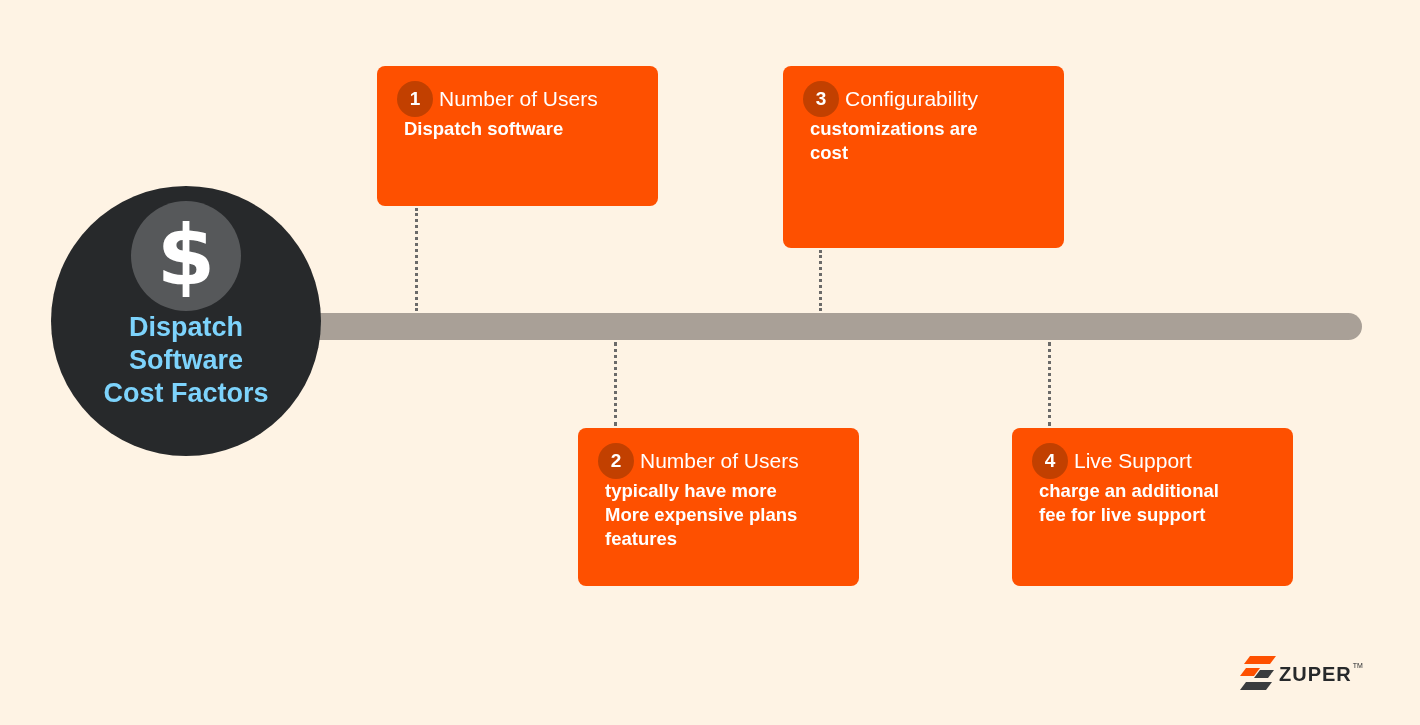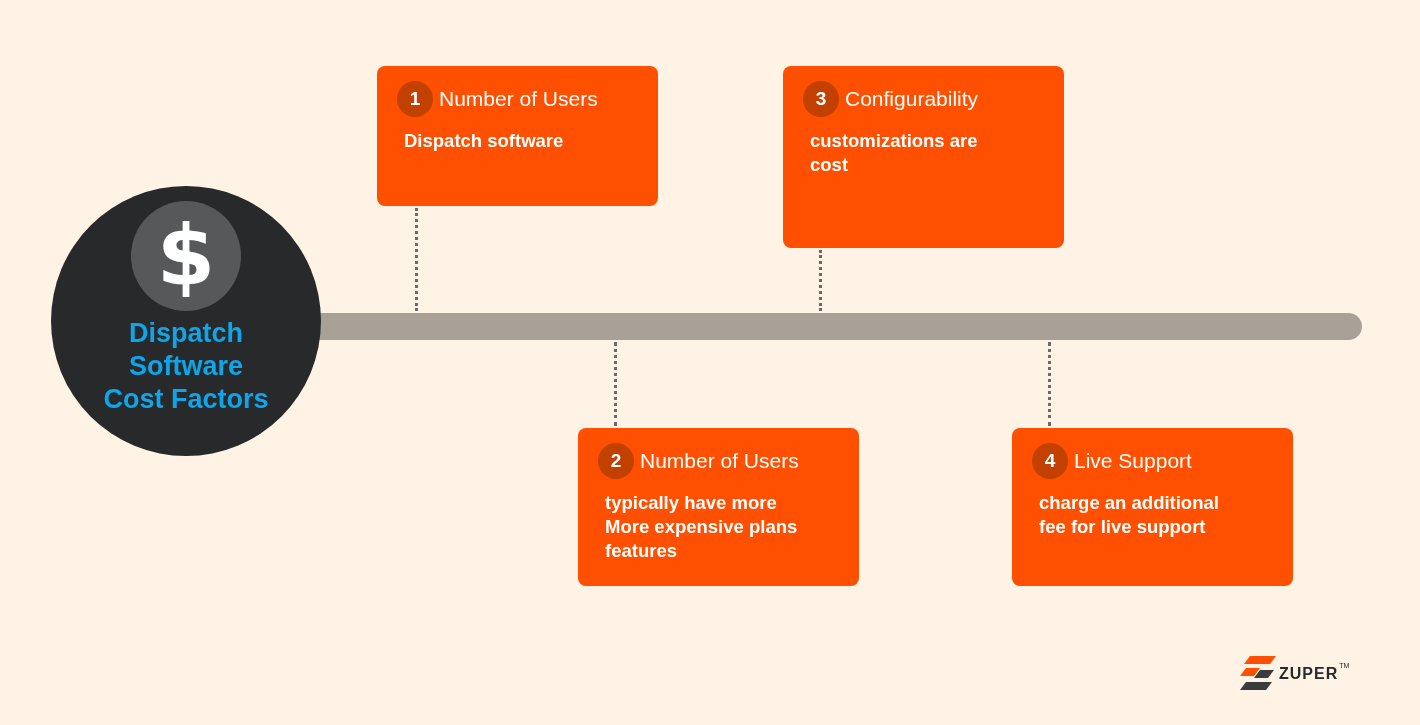--- a/index.html
+++ b/index.html
@@ -25,22 +25,21 @@
   }
   .hub-icon {
     margin-top: 15px;
     width: 110px; height: 110px; border-radius: 50%;
     background: #56585a;
     display: flex; align-items: center; justify-content: center;
     color: #ffffff; font-weight: bold; font-size: 84px; line-height: 1;
     font-family: "DejaVu Sans", sans-serif;
   }
   .hub-title {
-    margin-top: 6px;
-    color: #0ea5e9; font-weight: bold; font-size: 27px; line-height: 33px;
+    color: #7dd3fc; font-weight: bold; font-size: 27px; line-height: 33px;
     text-align: center; width: 200px;
   }
   .hub-title span { display: block; }
 
   .connector {
     position: absolute; width: 0;
     border-left: 3px dotted #6b6a69;
   }
 
   .card {
@@ -52,32 +51,32 @@
   .card-head { display: flex; align-items: center; }
   .badge {
     width: 36px; height: 36px; border-radius: 50%;
     background: #c24000;
     display: flex; align-items: center; justify-content: center;
     font-weight: bold; font-size: 19px;
     margin-right: 6px; flex: none;
   }
   .card-title { font-weight: normal; font-size: 21px; }
   .card-body {
-    margin-top: 12px; padding-left: 7px;
+    padding-left: 7px;
     font-weight: bold; font-size: 18.5px; line-height: 24px;
   }
   .card-body span { display: block; }
 
   .logo {
     position: absolute; left: 1240px; top: 656px;
     display: flex; align-items: center;
   }
   .logo-mark { width: 36px; height: 36px; }
   .logo-text {
-    font-weight: bold; font-size: 16px; color: #27292b;
+    font-weight: bold; font-size: 20px; color: #27292b;
     letter-spacing: 1px; margin-left: 3px;
   }
   .logo-tm { font-size: 7px; color: #27292b; align-self: flex-start; margin-top: 6px; margin-left: 1px; }
 </style>
 </head>
 <body>
 
 <div class="canvas">
 
   <div class="timeline-bar"></div>

